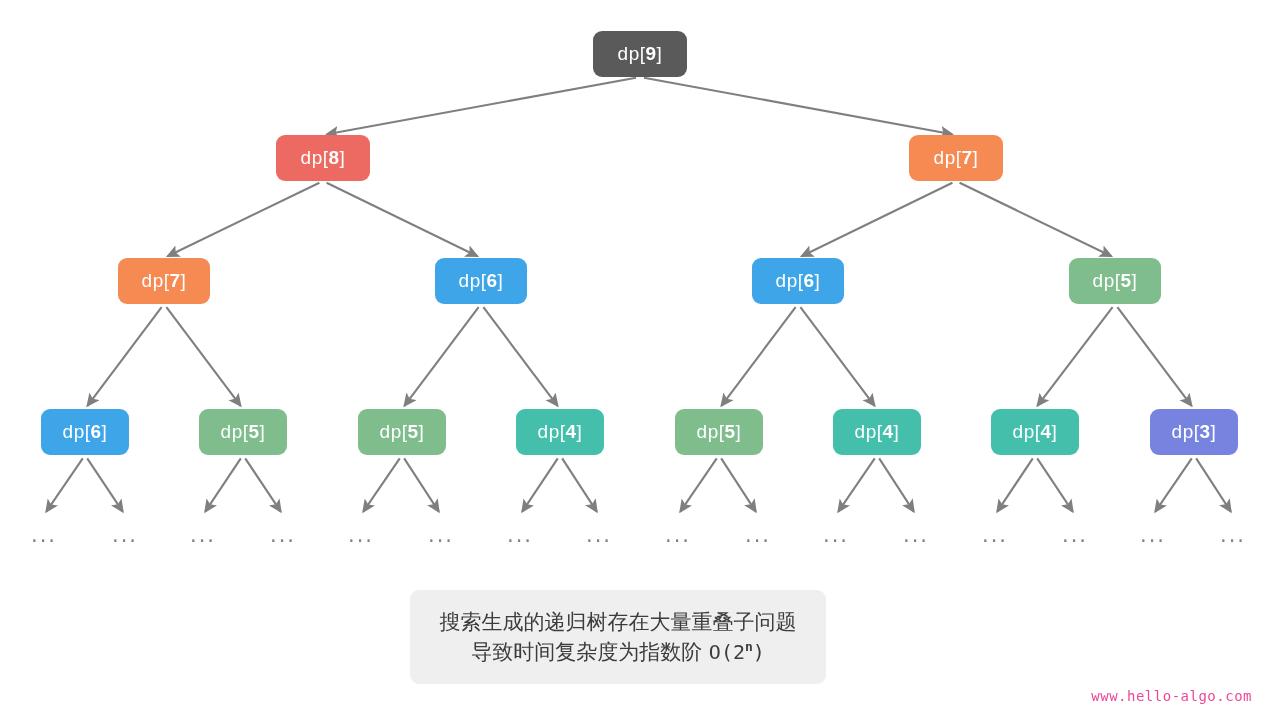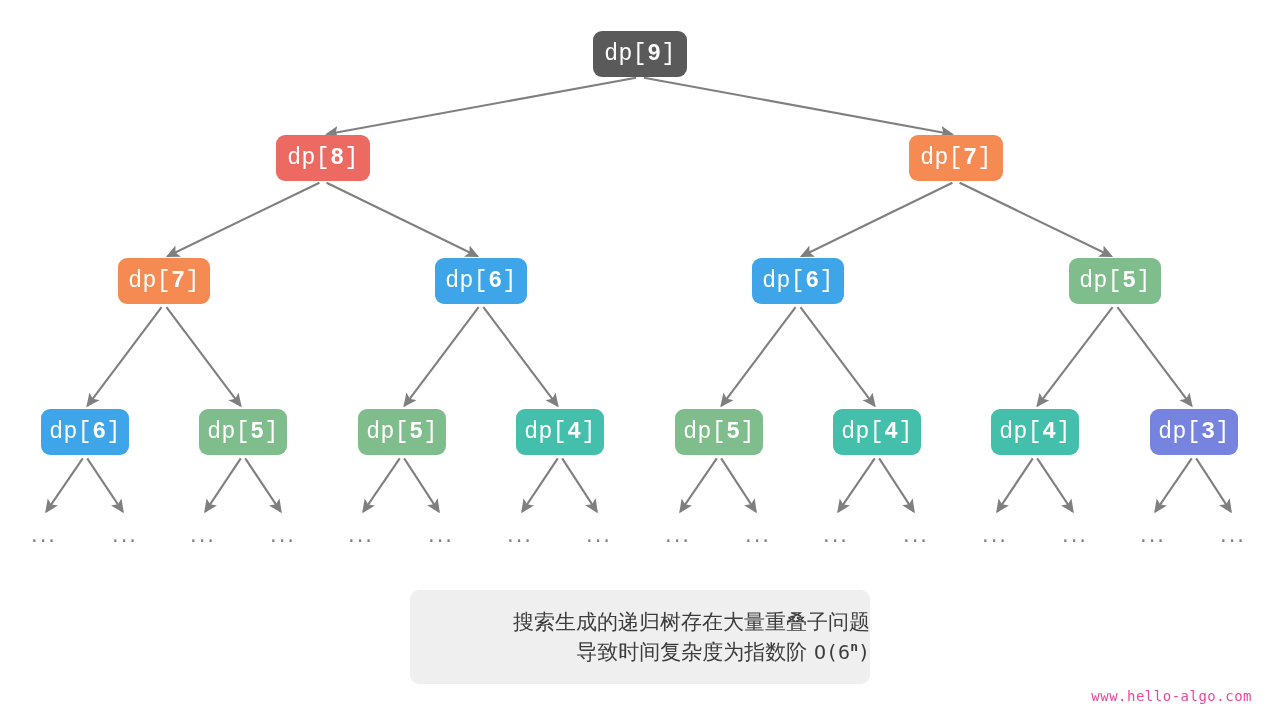--- a/index.html
+++ b/index.html
@@ -24,22 +24,22 @@
     width: 1280px;
     height: 720px;
   }
   .node {
     position: absolute;
     display: flex;
     align-items: center;
     justify-content: center;
     border-radius: 9px;
     color: #ffffff;
-    font-family: Liberation Mono, monospace;
-    font-size: 23px;
+    font-family: Liberation Sans, sans-serif;
+    font-size: 19px;
     letter-spacing: 0.5px;
     white-space: nowrap;
     box-sizing: border-box;
     z-index: 3;
   }
   .node .idx {
     font-weight: bold;
   }
   .dots {
     position: absolute;
@@ -48,27 +48,27 @@
     font-size: 21px;
     letter-spacing: 2px;
     line-height: 1;
     transform: translate(-50%, -50%);
     z-index: 3;
   }
   #caption-box {
     position: absolute;
     left: 410px;
     top: 590px;
-    width: 460px;
+    width: 416px;
     height: 94px;
     background: #efefef;
     border-radius: 9px;
     display: flex;
     flex-direction: column;
-    align-items: flex-end;
+    align-items: center;
     justify-content: center;
     z-index: 2;
   }
   .caption-line {
     color: #3c3c3c;
     font-family: "DejaVu Sans", sans-serif;
     font-size: 21px;
     line-height: 1.45;
     text-align: center;
     white-space: nowrap;
@@ -232,20 +232,20 @@
       <div class="dots" style="left: 1075px; top: 535px;">...</div>
       <div class="dots" style="left: 1153px; top: 535px;">...</div>
       <div class="dots" style="left: 1233px; top: 535px;">...</div>
     </div>
 
   <div id="caption-box">
     <div class="caption-line">搜索生成的递归树存在大量重叠子问题</div>
     <div class="caption-line">
       <span>导致时间复杂度为指数阶</span>
       <span class="mono">
-        <span>O(6</span><sup>n</sup><span>)</span>
+        <span>O(2</span><sup>n</sup><span>)</span>
       </span>
     </div>
   </div>
 
   <div id="watermark">www.hello-algo.com</div>
 
 </div>
 
 </body></html>

